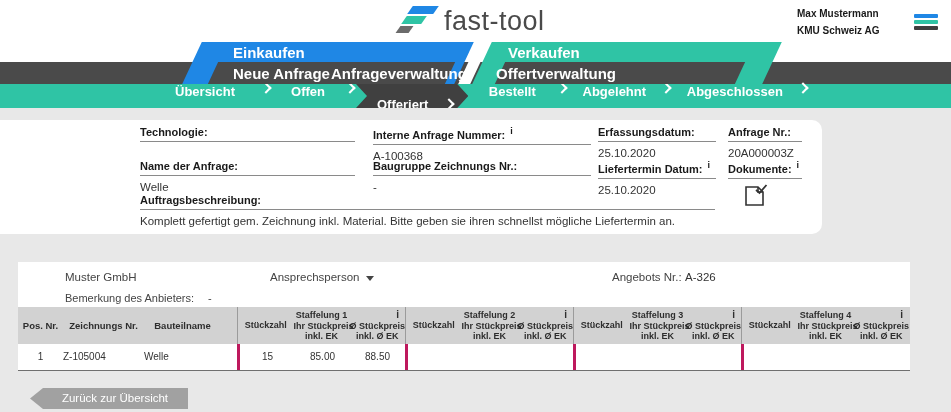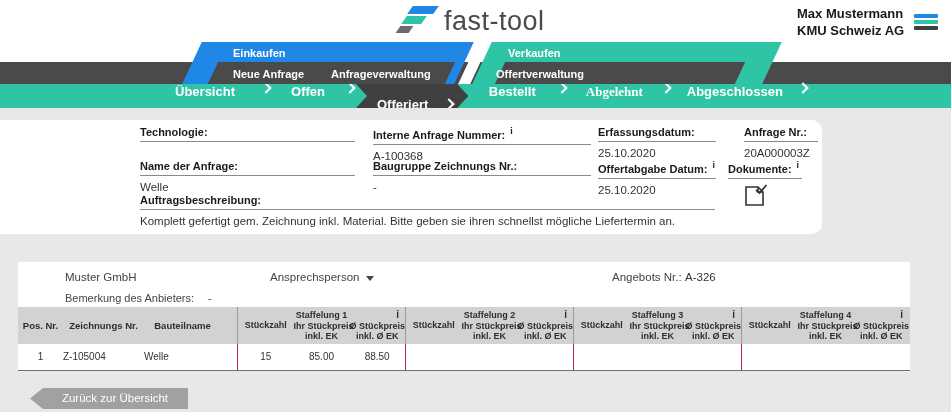--- a/index.html
+++ b/index.html
@@ -11,61 +11,61 @@
 
   
   .header { position:absolute; left:0; top:0; width:951px; height:42px; background:#fff; }
   .logo { position:absolute; left:398px; top:5px; width:200px; height:34px; }
   .logo-icon { position:absolute; left:0; top:1px; width:40px; height:30px; }
   .logo-bar { position:absolute; height:8px; transform:skewX(-35deg); }
   .logo-bar.b1 { left:12px; top:0; width:26px; background:#1f87e5; }
   .logo-bar.b2 { left:6px; top:10px; width:20px; background:#2fc4a5; }
   .logo-bar.b3 { left:0; top:20px; width:13px; height:7px; background:#6b6b6b; }
   .logo-text { position:absolute; left:46px; top:1px; font-size:27px; color:#4a4a4a; letter-spacing:0.5px; }
-  .user-block { position:absolute; left:797px; top:5px; font-size:13px; font-weight:700; color:#1a1a1a; line-height:17px; }
+  .user-block { position:absolute; left:797px; top:5px; font-size:10px; font-weight:700; color:#1a1a1a; line-height:17px; }
   .hamburger { position:absolute; left:914px; top:14px; width:24px; height:16px; cursor:pointer; }
   .hamburger span { display:block; width:24px; height:3.5px; margin-bottom:2.5px; border-radius:1px; }
   .hamburger .h1 { background:#1f87e5; }
   .hamburger .h2 { background:#2fc4a5; }
   .hamburger .h3 { background:#3f3f3f; }
 
   
   .nav-main { position:absolute; left:0; top:42px; width:951px; height:42px; }
   .nav-darkrow { position:absolute; left:0; top:20px; width:951px; height:22px; background:#4a4a4a; z-index:0; }
   .shape { position:absolute; transform:skewX(-25deg); }
   .buy-shape  { left:192px; top:0; width:272px; height:42px; background:#1f87e5; z-index:1; }
   .sliver     { left:468px; top:0; width:12px;  height:42px; background:#fff;    z-index:2; }
   .sell-shape { left:482px; top:0; width:290px; height:42px; background:#2fc4a5; z-index:1; }
   .buy-sub-shape  { left:213px; top:20px; width:237px; height:22px; background:#4a4a4a; z-index:3; }
   .sell-sub-shape { left:500px; top:20px; width:240px; height:22px; background:#4a4a4a; z-index:3; }
-  .nav-lbl { position:absolute; color:#fff; font-weight:700; font-size:11px; line-height:16px; z-index:5; cursor:pointer; white-space:nowrap; }
+  .nav-lbl { position:absolute; color:#fff; font-weight:700; font-size:15px; line-height:16px; z-index:5; cursor:pointer; white-space:nowrap; }
   .lbl-buy  { left:233px; top:3px; }
   .lbl-sell { left:508px; top:3px; }
   .lbl-buy-sub1  { left:233px; top:24px; }
   .lbl-buy-sub2  { left:331px; top:24px; }
   .lbl-sell-sub1 { left:496px; top:24px; }
 
   
   .breadcrumb { position:absolute; left:0; top:84px; width:951px; height:24px; background:#2fc4a5; display:flex; align-items:flex-start; padding-left:150px; color:#fff; font-size:13px; font-weight:700; }
   .step { text-align:center; cursor:pointer; white-space:nowrap; }
-  .st-0 { width:110px; } .st-1 { width:72px; } .st-3 { width:88px; } .st-4 { width:92px;font-family:Liberation Serif, serif; } .st-5 { width:125px; }
+  .st-0 { width:110px; } .st-1 { width:72px; } .st-3 { width:88px; } .st-4 { width:92px; } .st-5 { width:125px; }
   .chev { width:8px; height:8px; border-top:2px solid #fff; border-right:2px solid #fff; transform:rotate(45deg); flex:none; margin:0 2px; }
   .step-active-wrap { height:24px; background:#404040; display:flex; align-items:center; padding:16px 13px 0 21px; gap:15px; cursor:pointer;
     clip-path:polygon(0 0, calc(100% - 11px) 0, 100% 50%, calc(100% - 11px) 100%, 0 100%, 11px 50%); }
 
   
   .card { position:absolute; left:0; top:120px; width:822px; height:114px; background:#fff; border-radius:0 10px 10px 0; }
   .field { position:absolute; }
   .field .lbl { font-weight:700; font-size:11px; color:#1a1a1a; border-bottom:1px solid #8a8a8a; padding-bottom:3px; white-space:nowrap; }
   .field .info { font-size:9px; vertical-align:super; margin-left:5px; font-weight:700; }
   .field .val { margin-top:5px; font-size:11.5px; color:#333; white-space:nowrap; }
   .f-technologie { left:140px; top:6px;  width:215px; }
   .f-interne     { left:373px; top:6px;  width:218px; }
   .f-erfassung   { left:598px; top:6px;  width:118px; }
-  .f-anfragenr   { left:744px; top:6px;  width:74px;  }
+  .f-anfragenr   { left:728px; top:6px;  width:74px;  }
   .f-name        { left:140px; top:40px; width:215px; }
   .f-baugruppe   { left:373px; top:40px; width:218px; }
   .f-offertdatum { left:598px; top:40px; width:118px; }
   .f-dokumente   { left:728px; top:40px; width:74px;  }
   .f-auftrag     { left:140px; top:74px; width:575px; }
   .f-auftrag .val { width:640px; }
   .doc-icon { margin:4px 0 0 14px; cursor:pointer; }
 
   
   .supplier { position:absolute; left:18px; top:262px; width:892px; height:45px; background:#fff; font-size:11.5px; color:#444; }
@@ -90,21 +90,21 @@
   .g-c { width:56px; text-align:center; font-size:9px; line-height:10.5px; font-weight:700; white-space:nowrap; }
   .g-c.qty { display:flex; align-items:center; justify-content:center; padding-bottom:3px; }
   .g-c.avg { padding-top:10.5px; }
   .gi { position:absolute; top:2px; right:6px; font-size:10px; font-weight:700; }
 
   .tbl-row { position:absolute; left:18px; top:344px; width:892px; height:27px; background:#fff; border-bottom:1px solid #6f6f6f; font-size:10px; color:#333; }
   .td { position:absolute; top:0; height:26px; line-height:26px; white-space:nowrap; }
   .td-pos  { left:0; width:45px; text-align:center; }
   .td-zeich{ left:45px; }
   .td-baut { left:126px; }
-  .row-group { position:absolute; top:0; height:26px; width:168px; border-left:1px solid #be185d; display:flex; }
+  .row-group { position:absolute; top:0; height:26px; width:168px; border-left:3px solid #be185d; display:flex; }
   .row-group .rc { width:56px; text-align:center; line-height:26px; }
 
   
   .back-btn { position:absolute; left:30px; top:388px; width:158px; height:21px; background:#a1a1a1; color:#fff; font-size:11.5px; line-height:21px; text-align:center; padding-left:12px; cursor:pointer;
     clip-path:polygon(0 50%, 13px 0, 100% 0, 100% 100%, 13px 100%); }
 
   svg.docsvg { display:block; }
 </style>
 </head>
 <body>
@@ -181,21 +181,21 @@
     </div>
     <div class="field f-name">
       <div class="lbl">Name der Anfrage:</div>
       <div class="val">Welle</div>
     </div>
     <div class="field f-baugruppe">
       <div class="lbl">Baugruppe Zeichnungs Nr.:</div>
       <div class="val">-</div>
     </div>
     <div class="field f-offertdatum">
-      <div class="lbl"><span>Offertabgabe Datum:</span><span class="info">i</span></div>
+      <div class="lbl"><span>Liefertermin Datum:</span><span class="info">i</span></div>
       <div class="val">25.10.2020</div>
     </div>
     <div class="field f-dokumente">
       <div class="lbl"><span>Dokumente:</span><span class="info">i</span></div>
       <div class="doc-icon">
         <svg class="docsvg" width="26" height="24" viewBox="0 0 26 24">
           <path d="M4 4 h12 l5 5 v13 h-17 z" fill="none" stroke="#333" stroke-width="1.6"></path>
           <path d="M16 4 v5 h5" fill="none" stroke="#333" stroke-width="1.6"></path>
           <path d="M14 7 l3.5 3 l7 -8" fill="none" stroke="#333" stroke-width="1.8"></path>
         </svg>

